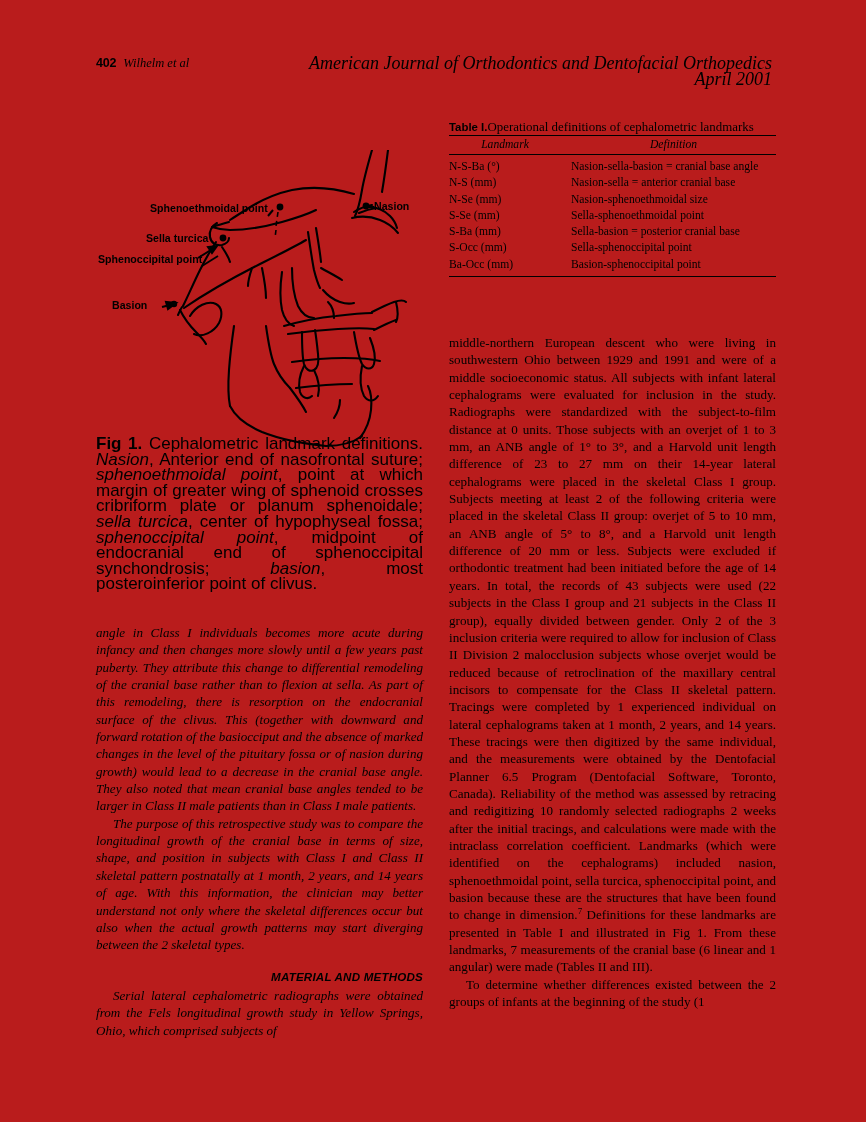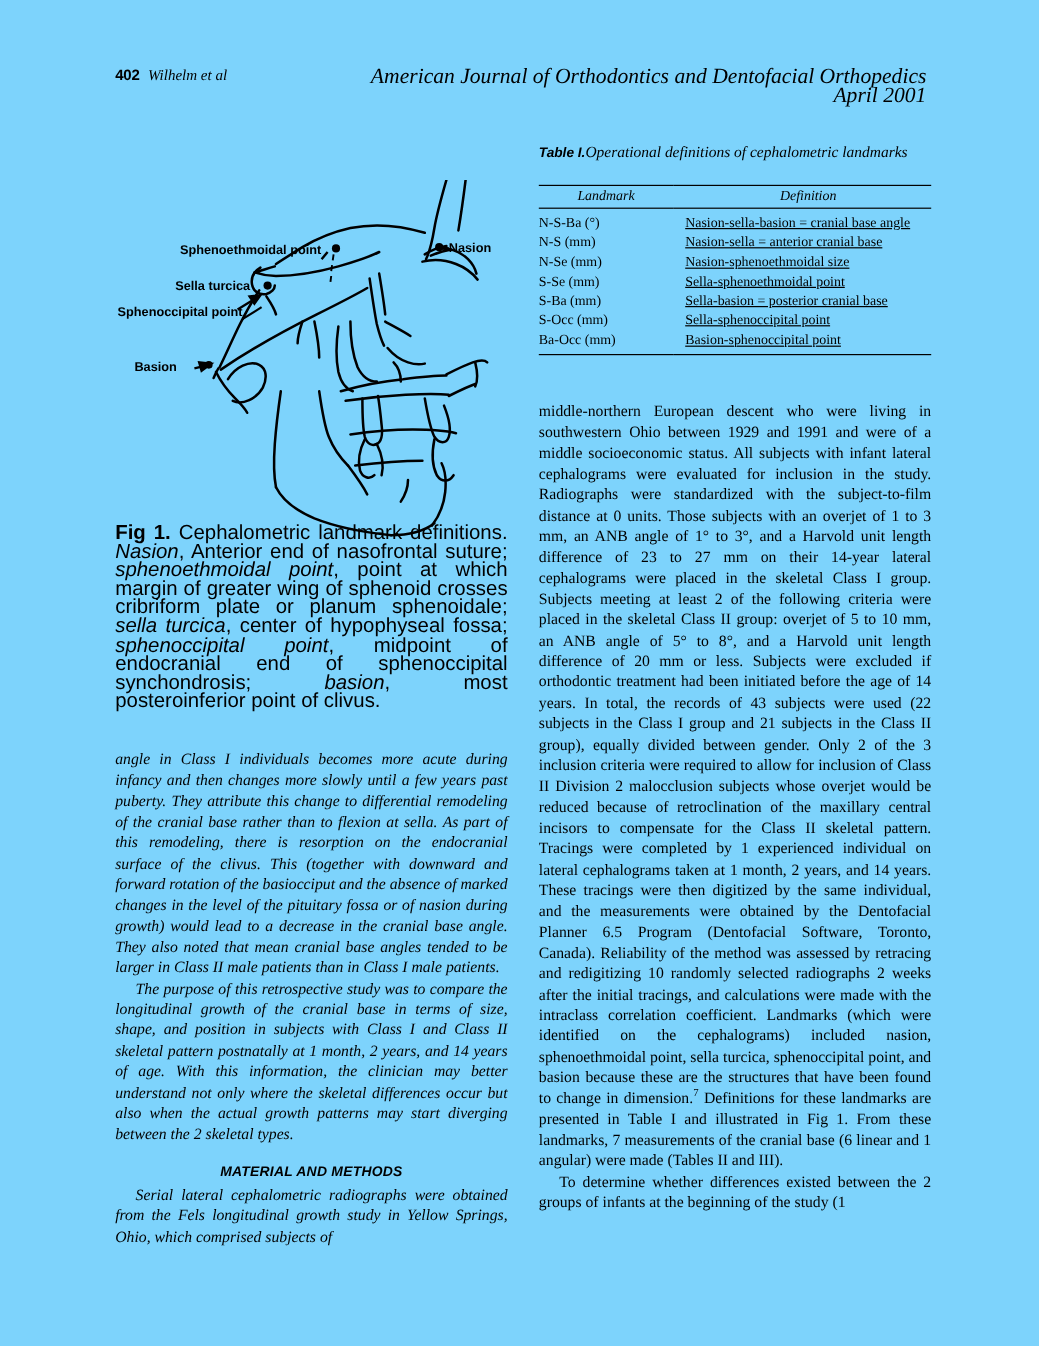--- a/index.html
+++ b/index.html
@@ -14,21 +14,21 @@
     font-family: "Liberation Serif", serif;
     color: #000000;
     overflow: hidden;
   }
 
   .page {
     position: absolute;
     left: 0; top: 0;
     width: 866px;
     height: 1122px;
-    background: #7dd3fc;
+    background: #b91c1c;
   }
 
   
   .runhead {
     position: absolute;
     left: 96px;
     top: 56px;
     width: 676px;
     height: 34px;
   }
@@ -81,21 +81,21 @@
     text-align: justify;
   }
   .col p.indent { text-indent: 17px; }
 
   h2.section-head {
     font-family: "Liberation Sans", sans-serif;
     font-weight: bold;
     font-size: 11.6px;
     letter-spacing: 0.2px;
     margin: 14px 0 2px 0;
-    text-align: center;
+    text-align: right;
   }
 
   sup.cite {
     font-size: 9px;
     vertical-align: super;
     line-height: 0;
   }
 
   
   .figure-wrap {
@@ -125,23 +125,22 @@
   
   .table-block {
     position: absolute;
     left: 449px;
     top: 120px;
     width: 327px;
   }
   .table-title {
     font-size: 12.6px;
     line-height: 15px;
-    margin-bottom: 18px;
+    margin-bottom: 0;
     white-space: nowrap;
-    font-style: italic;
   }
   .table-title .tbl-num {
     font-family: "Liberation Sans", sans-serif;
     font-weight: bold;
     font-size: 11.4px;
   }
   .table-title .tbl-caption {
     font-family: "Liberation Serif", serif;
     font-size: 12.9px;
   }
@@ -176,21 +175,20 @@
     vertical-align: top;
     font-size: 11.6px;
     line-height: 14.1px;
   }
   table.landmark-table td.lm {
     width: 112px;
     white-space: nowrap;
   }
   table.landmark-table td.df {
     padding-left: 10px;
-    text-decoration: underline;
   }
   table.landmark-table tbody tr:first-child td {
     padding-top: 5px;
   }
 </style>
 </head>
 <body>
 
 <div class="page">
 

